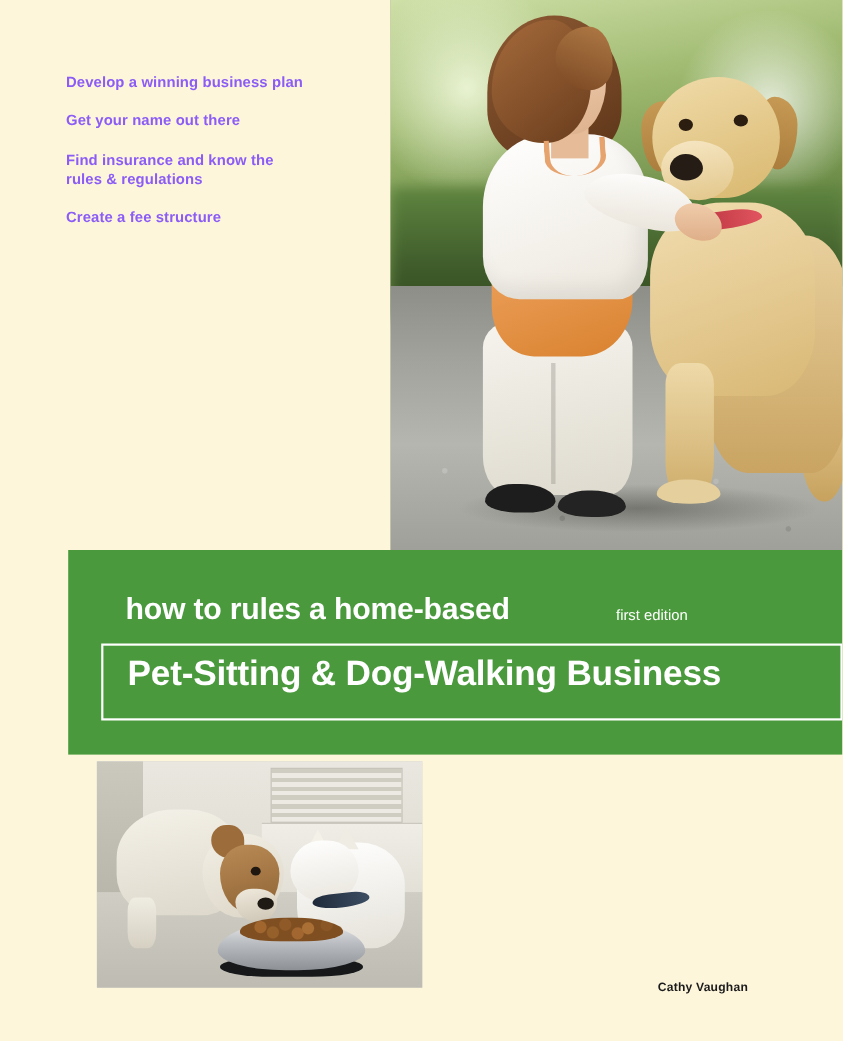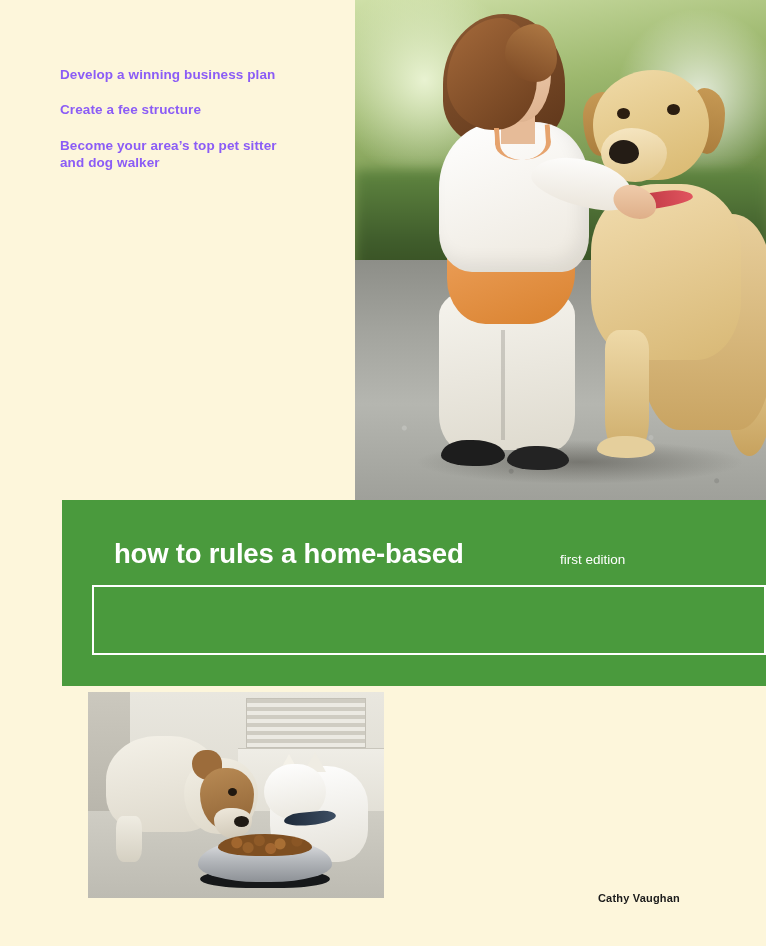--- a/index.html
+++ b/index.html
@@ -379,23 +379,24 @@
     letter-spacing: 0.2px;
   }
 </style>
 </head>
 <body>
 
 <div class="cover">
 
   <div class="bullets">
     <div class="bullet-item">Develop a winning business plan</div>
+    <div class="bullet-item">Get your name out there</div>
+    <div class="bullet-item" style="white-space: pre-line;">Find insurance and know the
+rules &amp; regulations</div>
     <div class="bullet-item">Create a fee structure</div>
-    <div class="bullet-item" style="white-space: pre-line;">Become your area’s top pet sitter
-and dog walker</div>
   </div>
 
   <div class="photo-top">
     <div class="pt-sky"></div>
     <div class="pt-blur1"></div>
     <div class="pt-blur2"></div>
     <div class="pt-hedge"></div>
     <div class="pt-road"></div>
     <div class="pt-road-spec"></div>
     <div class="shadow-ground"></div>
@@ -428,20 +429,21 @@
     <div class="d-eye2"></div>
 
     <div class="w-arm"></div>
     <div class="w-hand"></div>
   </div>
 
   <div class="title-band">
     <div class="band-kicker">how to rules a home-based</div>
     <div class="band-edition">first edition</div>
     <div class="band-main-box"></div>
+    <div class="band-main">Pet-Sitting &amp; Dog-Walking Business</div>
   </div>
 
   <div class="photo-bottom">
     <div class="pb-wall"></div>
     <div class="pb-vent"></div>
     <div class="pb-cabinet"></div>
     <div class="pb-door"></div>
     <div class="pb-floor"></div>
 
     <div class="t-body"></div>

